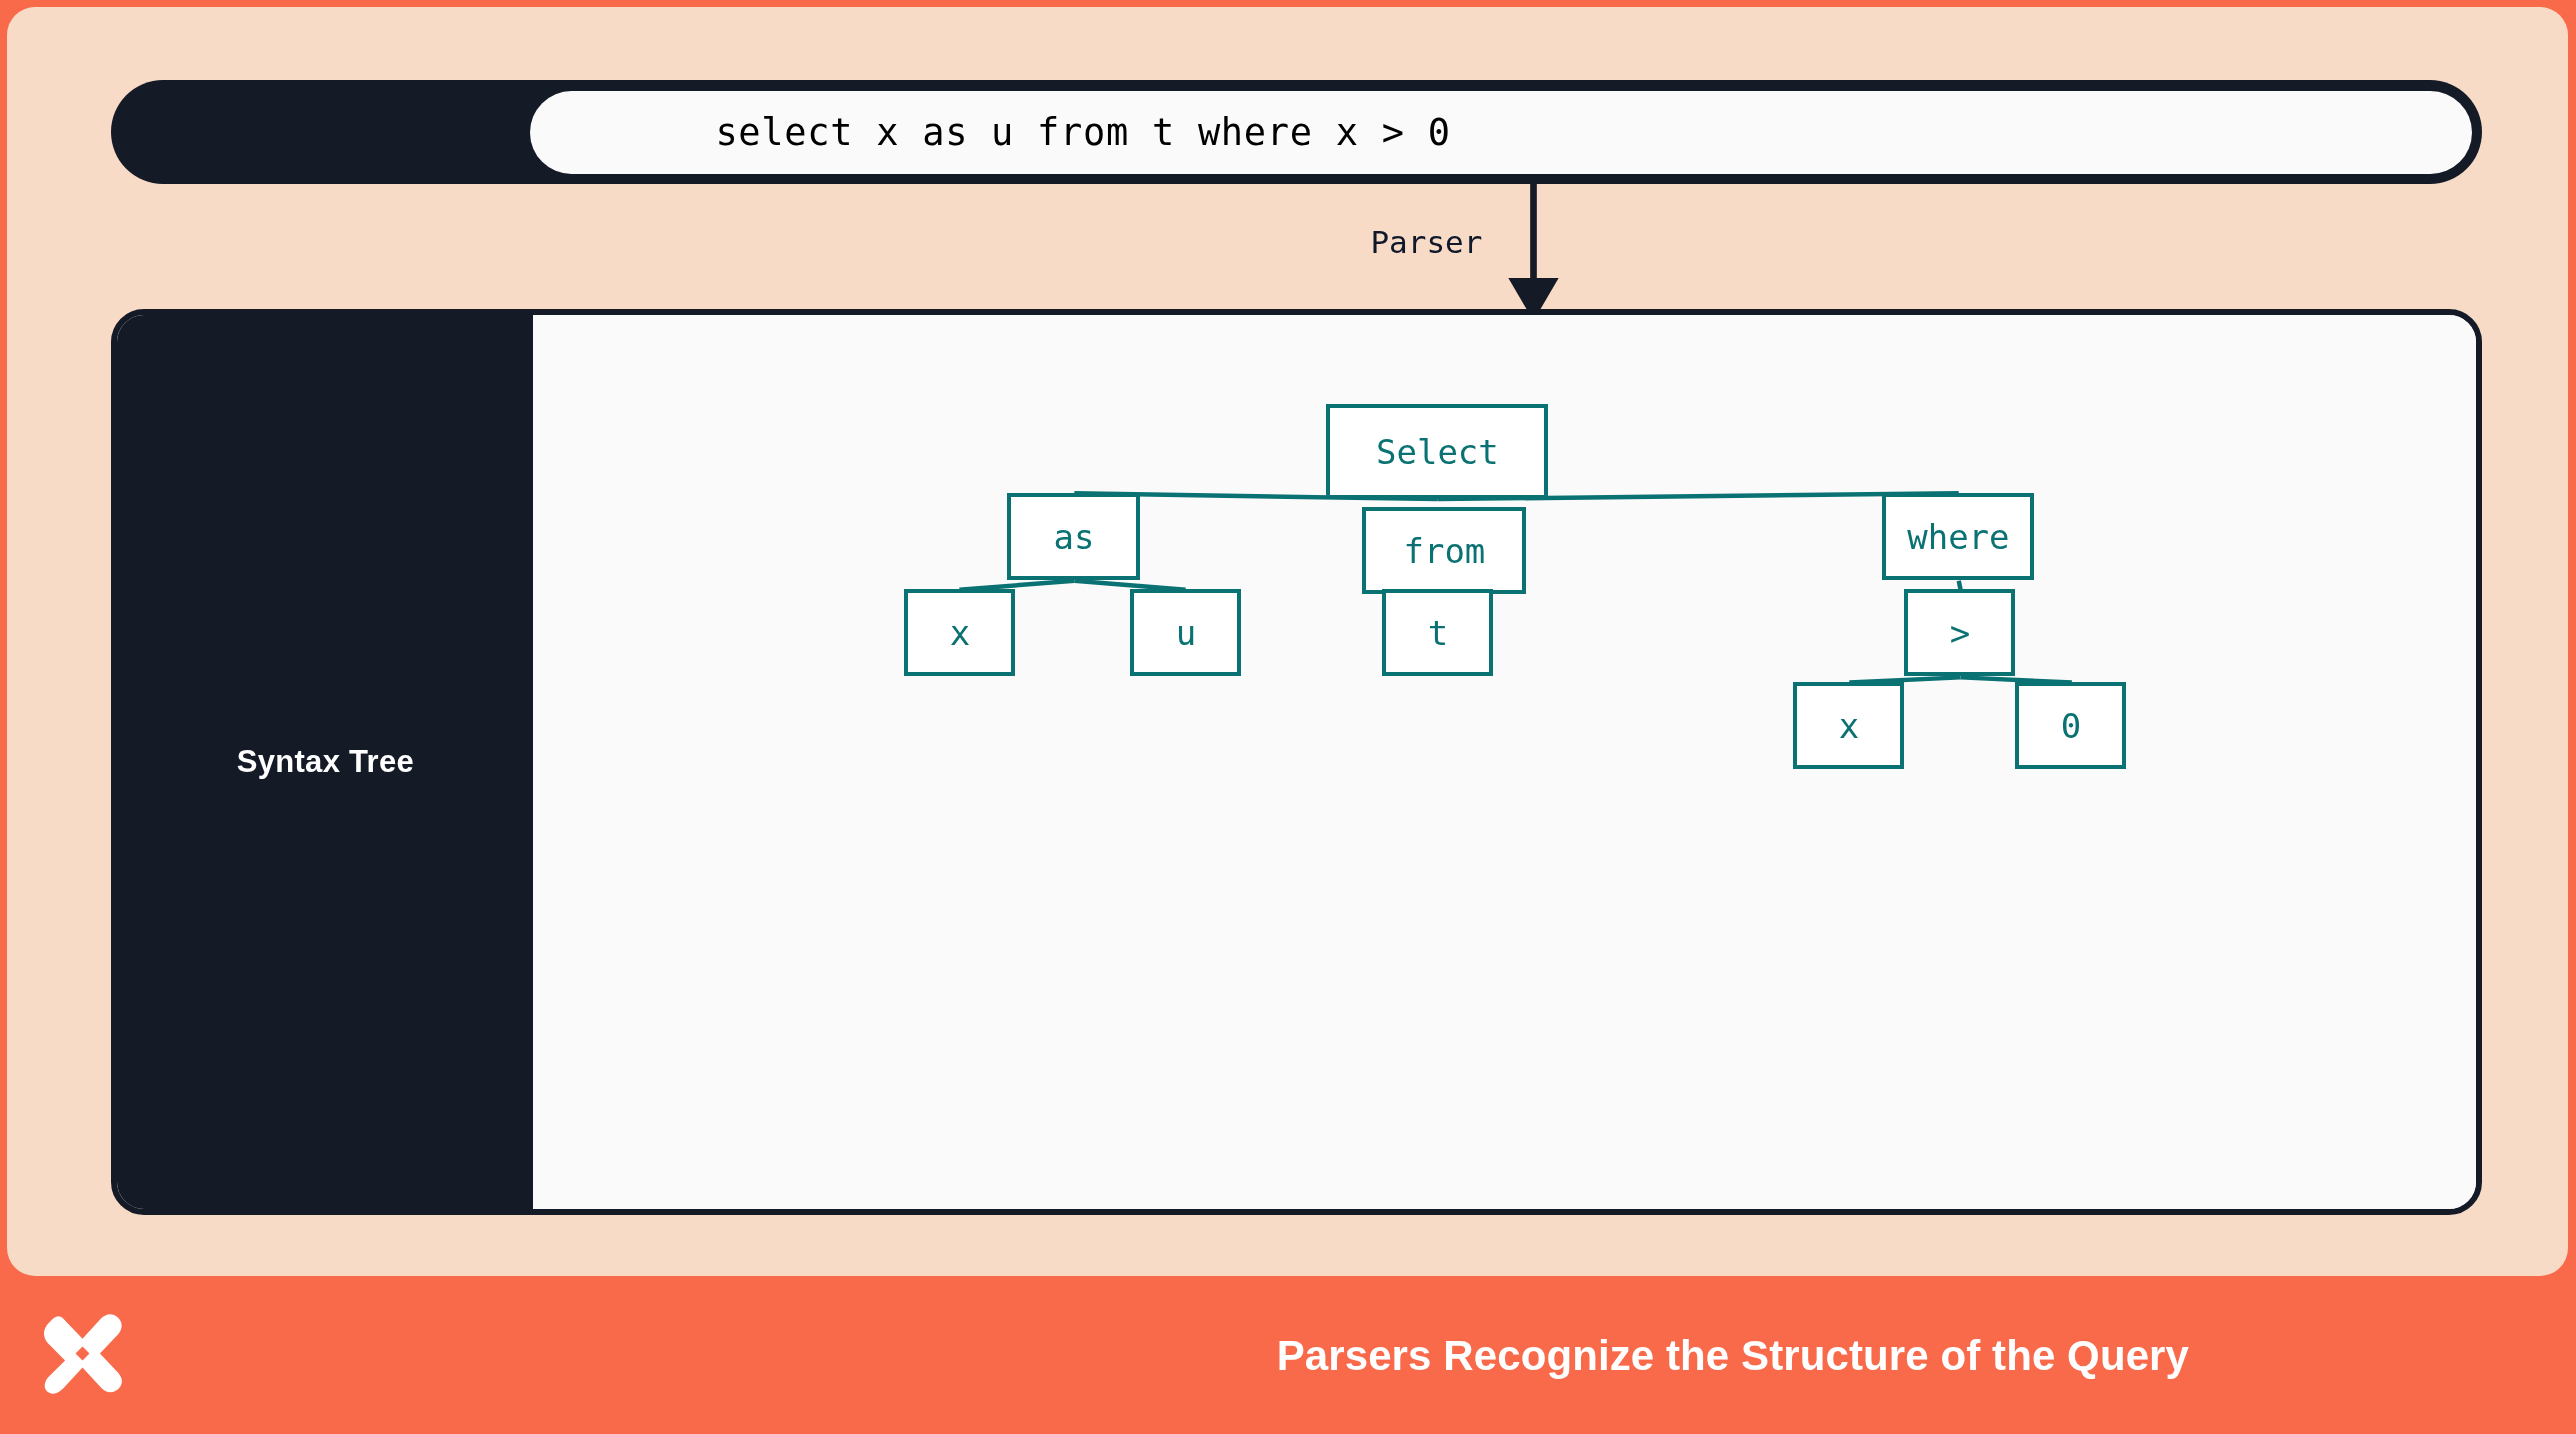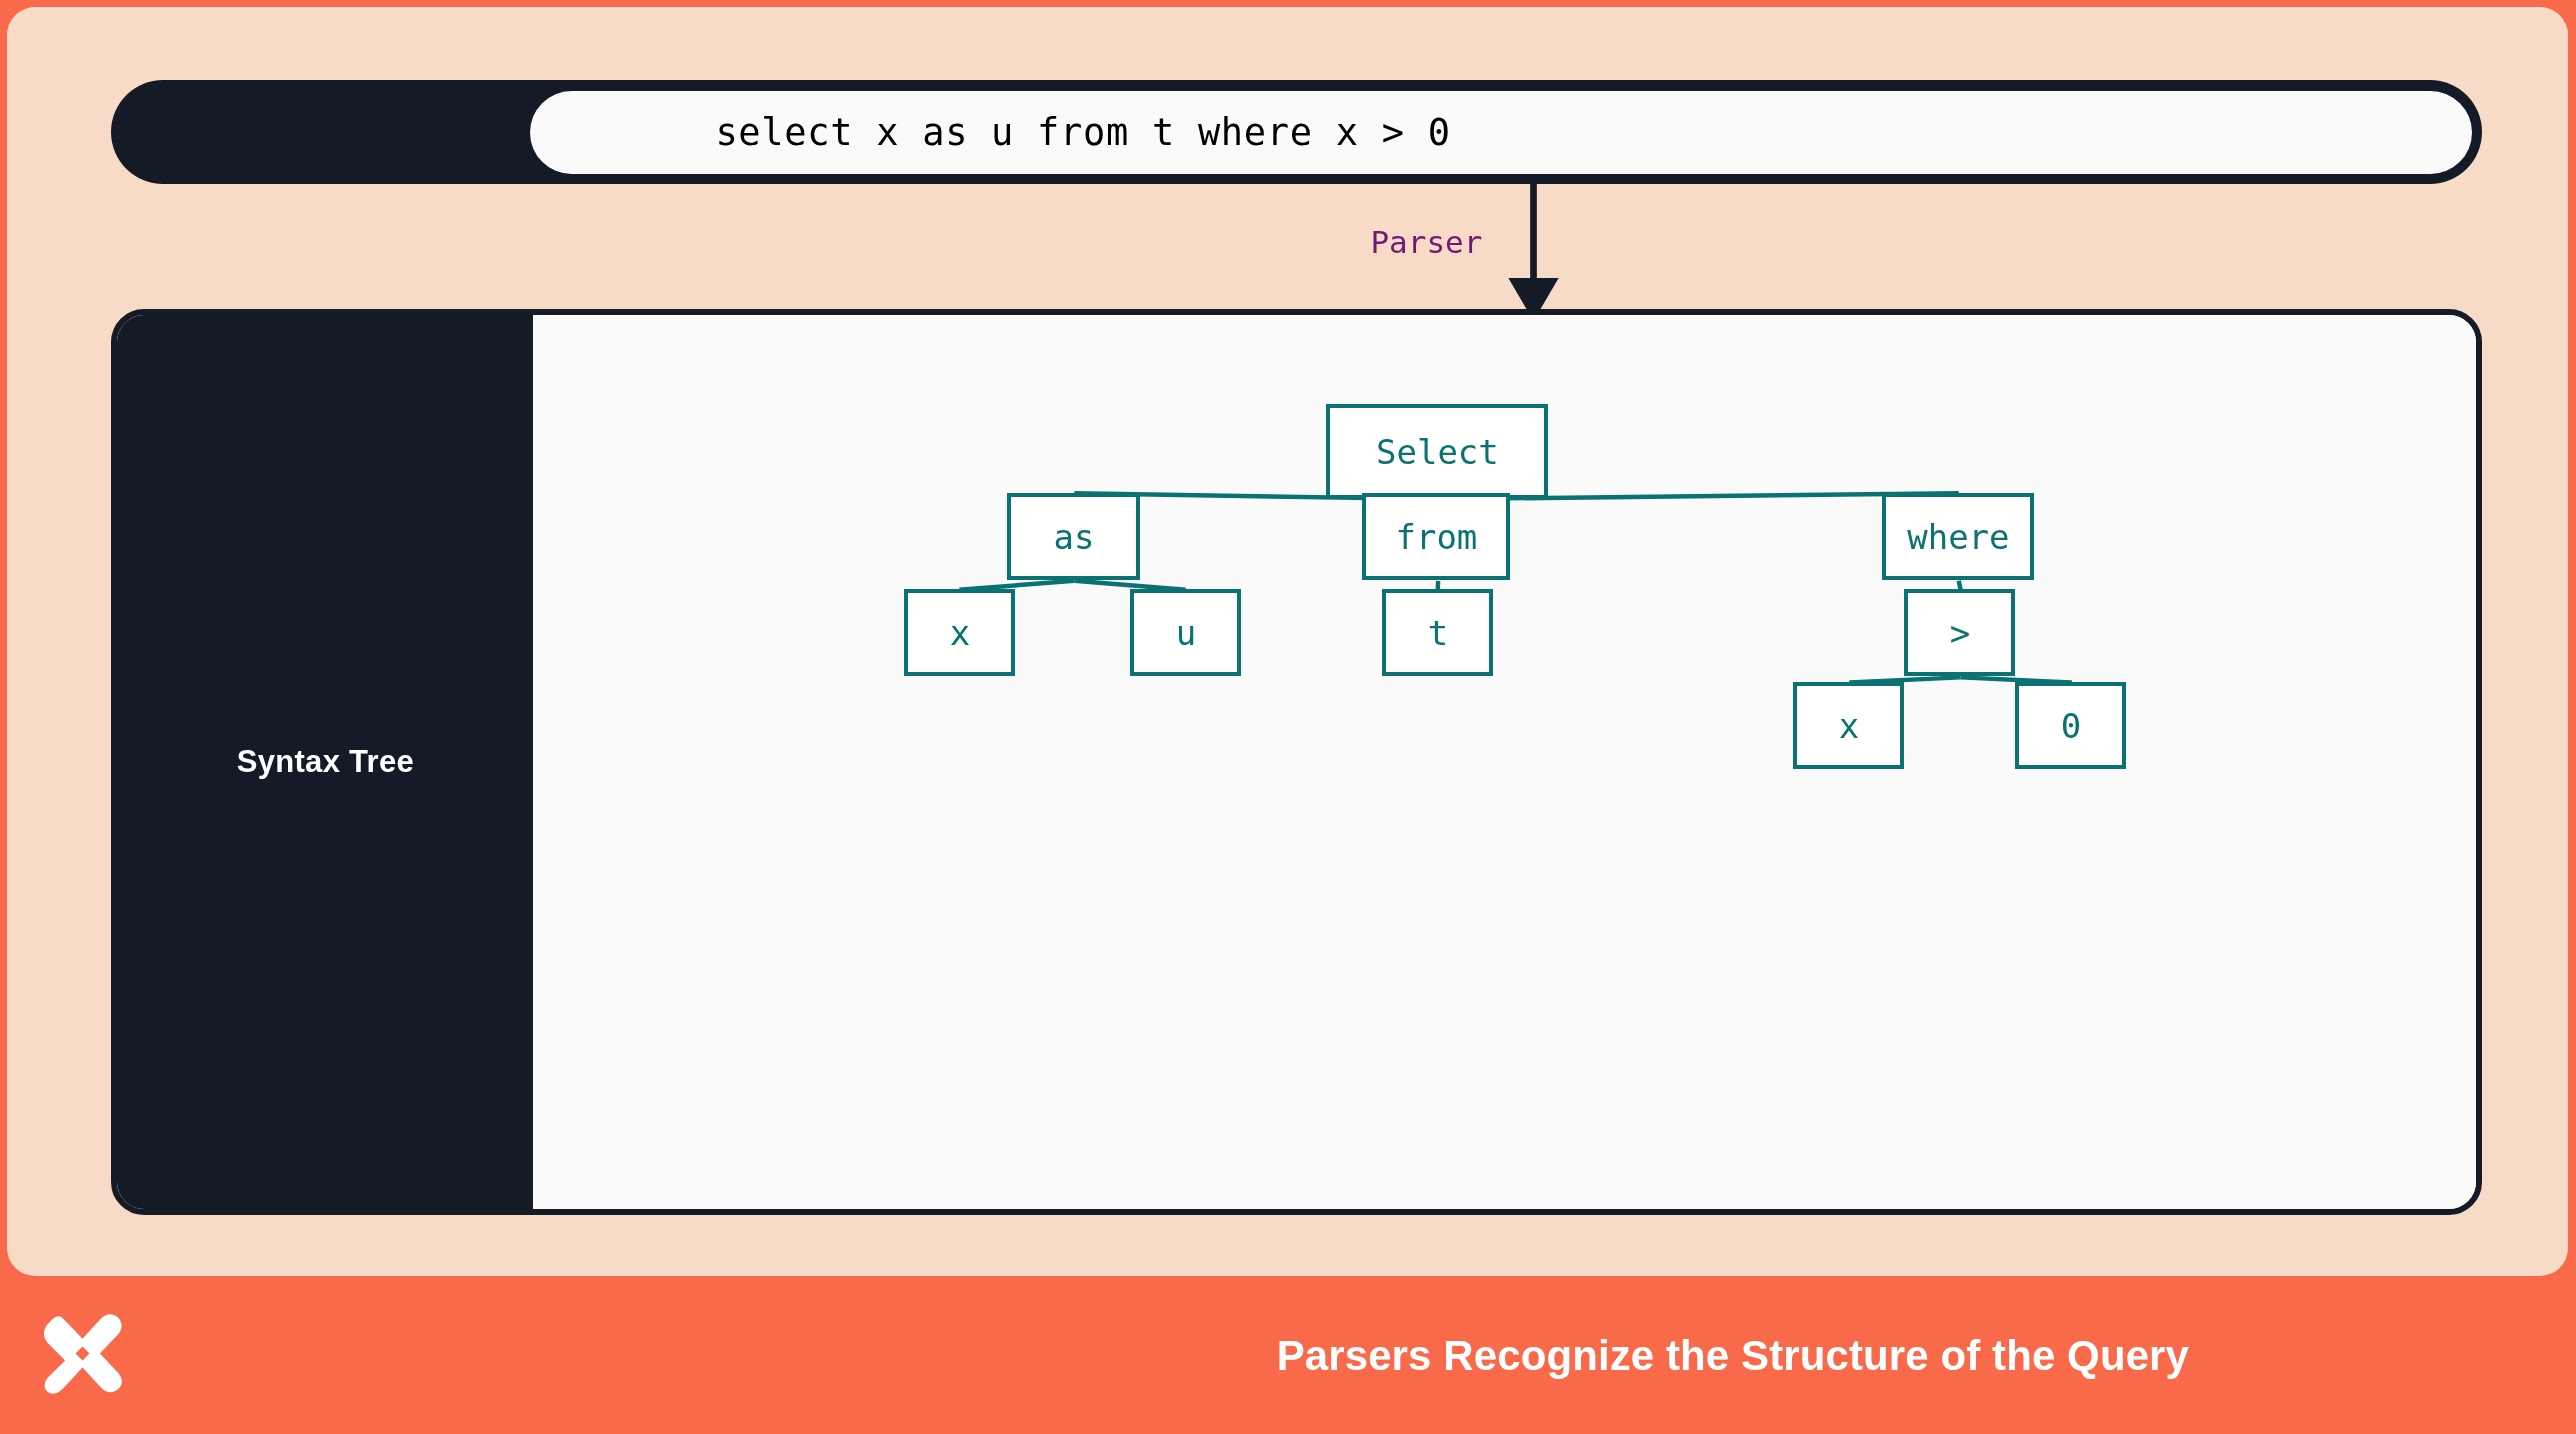--- a/index.html
+++ b/index.html
@@ -69,21 +69,21 @@
     left:1230px;top:184px;
     width:445px;height:126px;
   }
   .parser-label{
     position:absolute;
     left:0px;top:33px;
     width:245px;
     text-align:right;
     font-family:"DejaVu Sans Mono", monospace;
     font-size:31px;
-    color:#701a75;
+    color:#0f172a;
   }
   .parser-arrow{
     position:absolute;
     left:237px;top:-15px;
     width:119px;height:148px;
   }
 
   
   .tree-card{
     position:absolute;
@@ -188,21 +188,21 @@
             <line x1="1220" y1="248" x2="1922.5" y2="240" stroke="#0B7273" stroke-width="6"></line>
             <line x1="730" y1="358" x2="575" y2="370" stroke="#0B7273" stroke-width="6"></line>
             <line x1="730" y1="358" x2="880" y2="370" stroke="#0B7273" stroke-width="6"></line>
             <line x1="1220.5" y1="358" x2="1220" y2="370" stroke="#0B7273" stroke-width="6"></line>
             <line x1="1922.5" y1="358" x2="1925" y2="370" stroke="#0B7273" stroke-width="6"></line>
             <line x1="1925" y1="488" x2="1775" y2="495" stroke="#0B7273" stroke-width="6"></line>
             <line x1="1925" y1="488" x2="2075" y2="495" stroke="#0B7273" stroke-width="6"></line>
           </svg>
       <div class="node" style="left: 793px; top: 89px; width: 222px; height: 95px;"><span>Select</span></div>
           <div class="node" style="left: 474px; top: 178px; width: 133px; height: 87px;"><span>as</span></div>
-          <div class="node" style="left: 829px; top: 178px; width: 148px; height: 87px;"><span>from</span></div>
+          <div class="node" style="left: 829px; top: 192px; width: 164px; height: 87px;"><span>from</span></div>
           <div class="node" style="left: 1349px; top: 178px; width: 152px; height: 87px;"><span>where</span></div>
           <div class="node" style="left: 371px; top: 274px; width: 111px; height: 87px;"><span>x</span></div>
           <div class="node" style="left: 597px; top: 274px; width: 111px; height: 87px;"><span>u</span></div>
           <div class="node" style="left: 849px; top: 274px; width: 111px; height: 87px;"><span>t</span></div>
           <div class="node" style="left: 1371px; top: 274px; width: 111px; height: 87px;"><span>&gt;</span></div>
           <div class="node" style="left: 1260px; top: 367px; width: 111px; height: 87px;"><span>x</span></div>
           <div class="node" style="left: 1482px; top: 367px; width: 111px; height: 87px;"><span>0</span></div>
         </div>
     </div>
 

